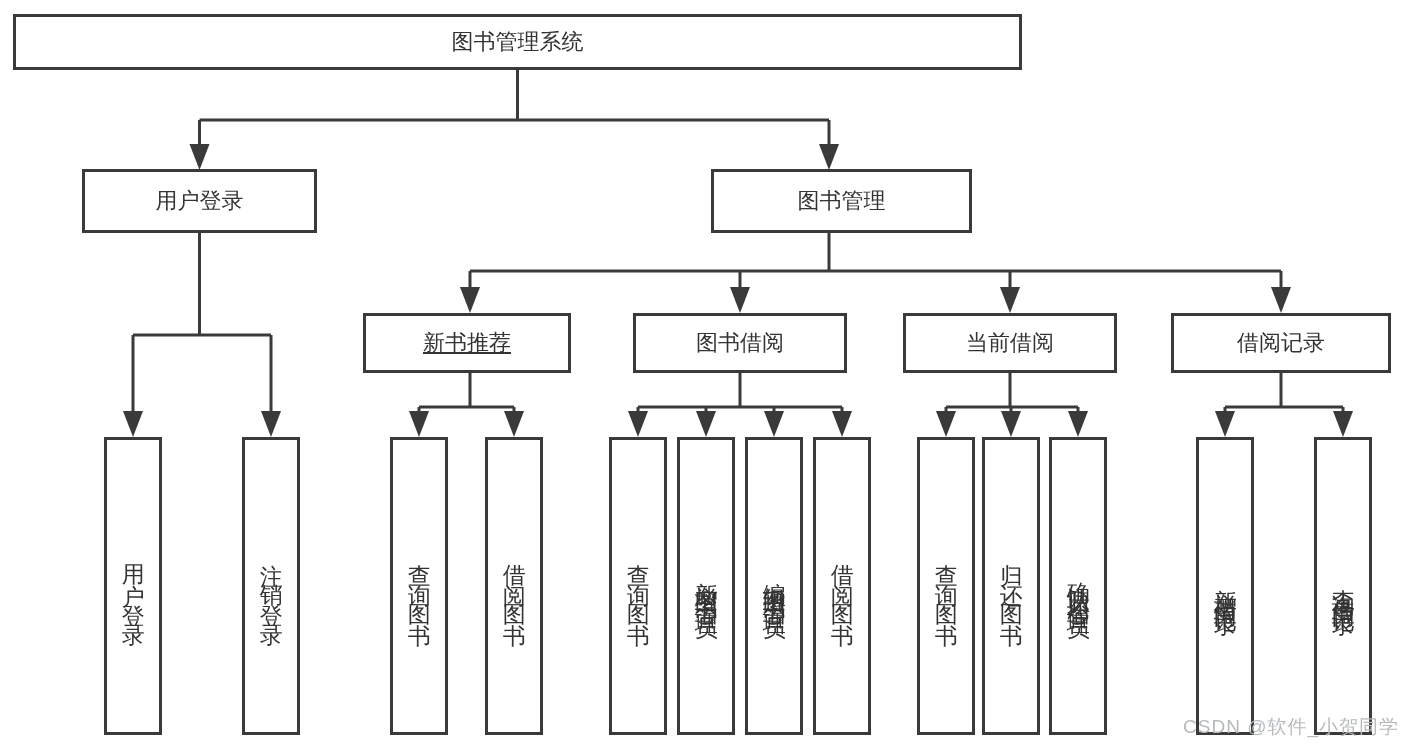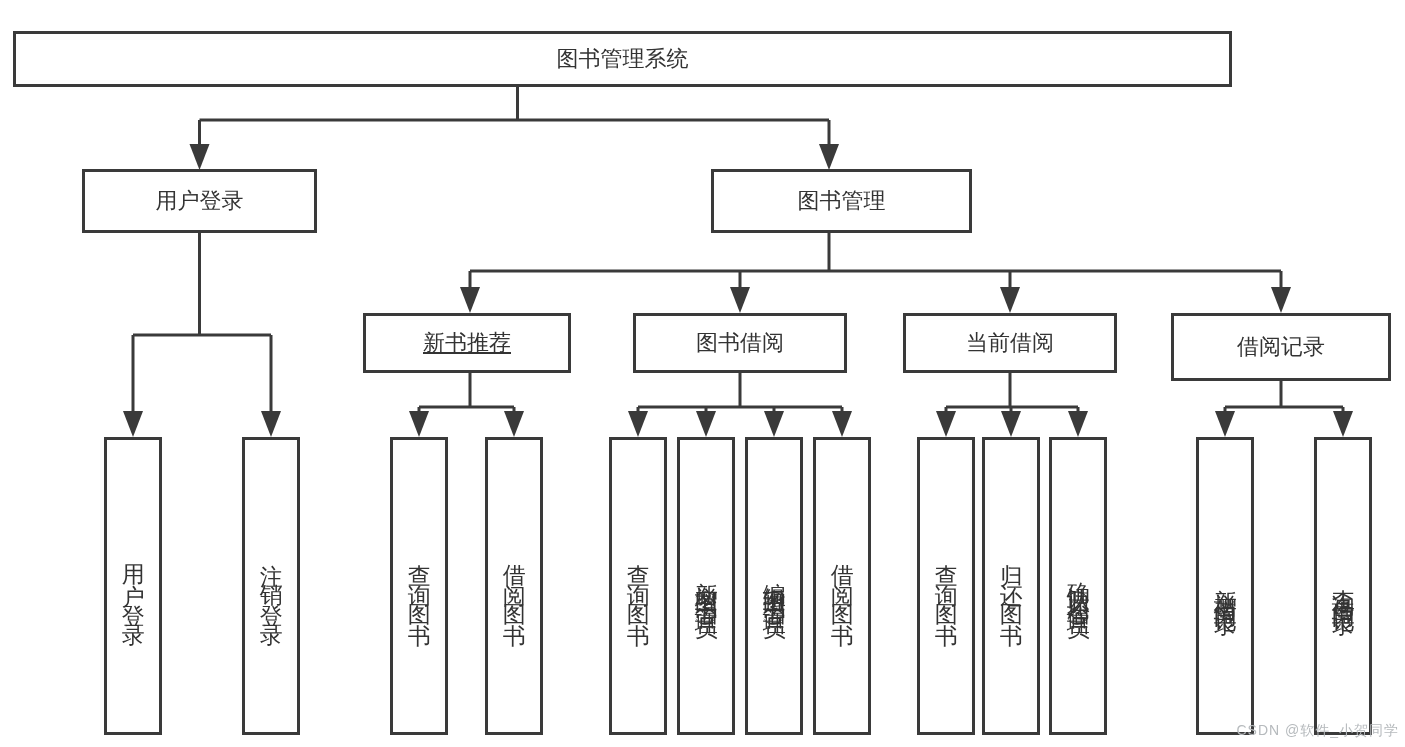--- a/index.html
+++ b/index.html
@@ -38,48 +38,48 @@
   .leaf {
     writing-mode: vertical-rl;
     text-orientation: mixed;
     font-size: 23px;
     letter-spacing: 5px;
   }
   .leaf-short {
     letter-spacing: 20px;
   }
   
-  .n-root { left: 13px;  top: 14px;  width: 1219px; height: 56px; margin-top: 17px; }
+  .n-root { left: 13px;  top: 14px;  width: 1009px; height: 56px; }
   .n-l2a  { left: 82px;  top: 169px; width: 235px;  height: 64px; }
   .n-l2b  { left: 711px; top: 169px; width: 261px;  height: 64px; }
   .n-l3a  { left: 363px; top: 313px; width: 208px;  height: 60px; text-decoration: underline; }
   .n-l3b  { left: 633px; top: 313px; width: 214px;  height: 60px; }
   .n-l3c  { left: 903px; top: 313px; width: 214px;  height: 60px; }
-  .n-l3d  { left: 1171px;top: 313px; width: 220px;  height: 68px; }
+  .n-l3d  { left: 1171px;top: 313px; width: 220px;  height: 60px; }
   
   .leaf   { top: 437px; width: 58px; height: 298px; }
   .n-ua1 { left: 104px; }
   .n-ua2 { left: 242px; }
   .n-g1a { left: 390px; }
   .n-g1b { left: 485px; }
   .n-g2a { left: 609px; }
   .n-g2b { left: 677px; }
   .n-g2c { left: 745px; }
   .n-g2d { left: 813px; }
   .n-g3a { left: 917px; }
   .n-g3b { left: 982px; }
   .n-g3c { left: 1049px; }
   .n-g4a { left: 1196px; }
   .n-g4b { left: 1314px; }
   .watermark {
     position: absolute;
     right: 6px;
     bottom: 7px;
     color: #b6babd;
-    font-size: 14px;
+    font-size: 19px;
     white-space: nowrap;
     z-index: 5;
     letter-spacing: 1px;
   }
 </style>
 </head>
 <body>
 
 <div class="canvas">
 

